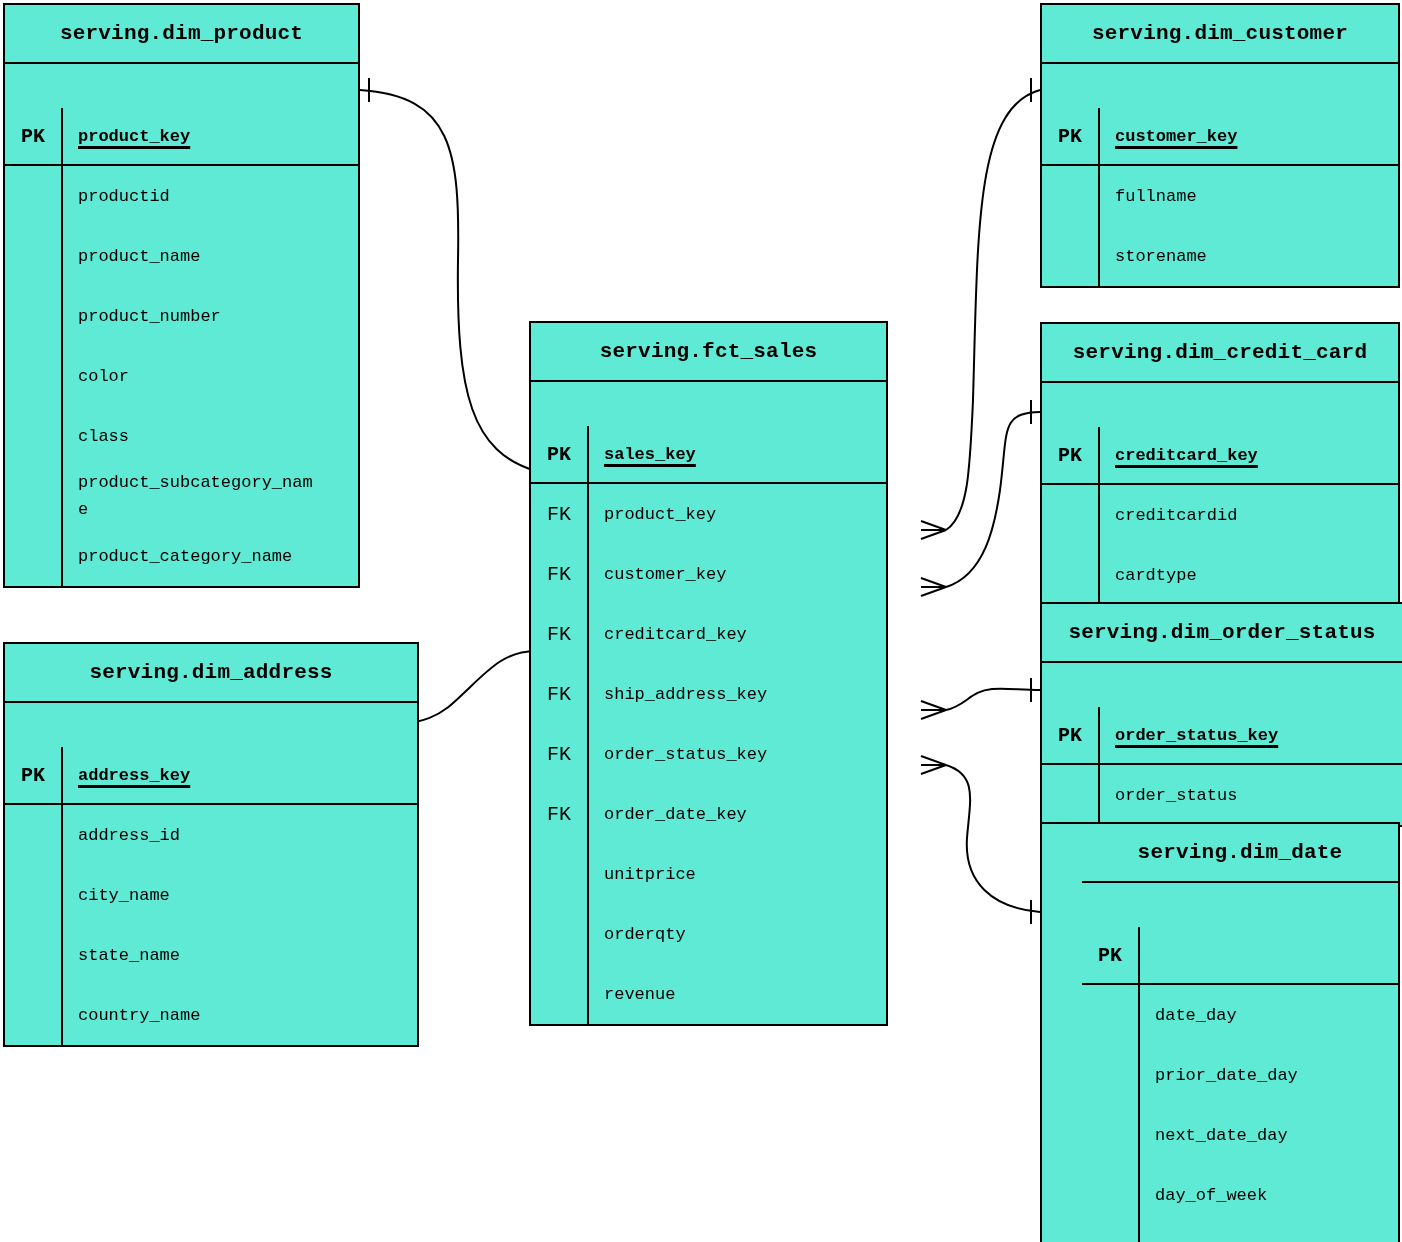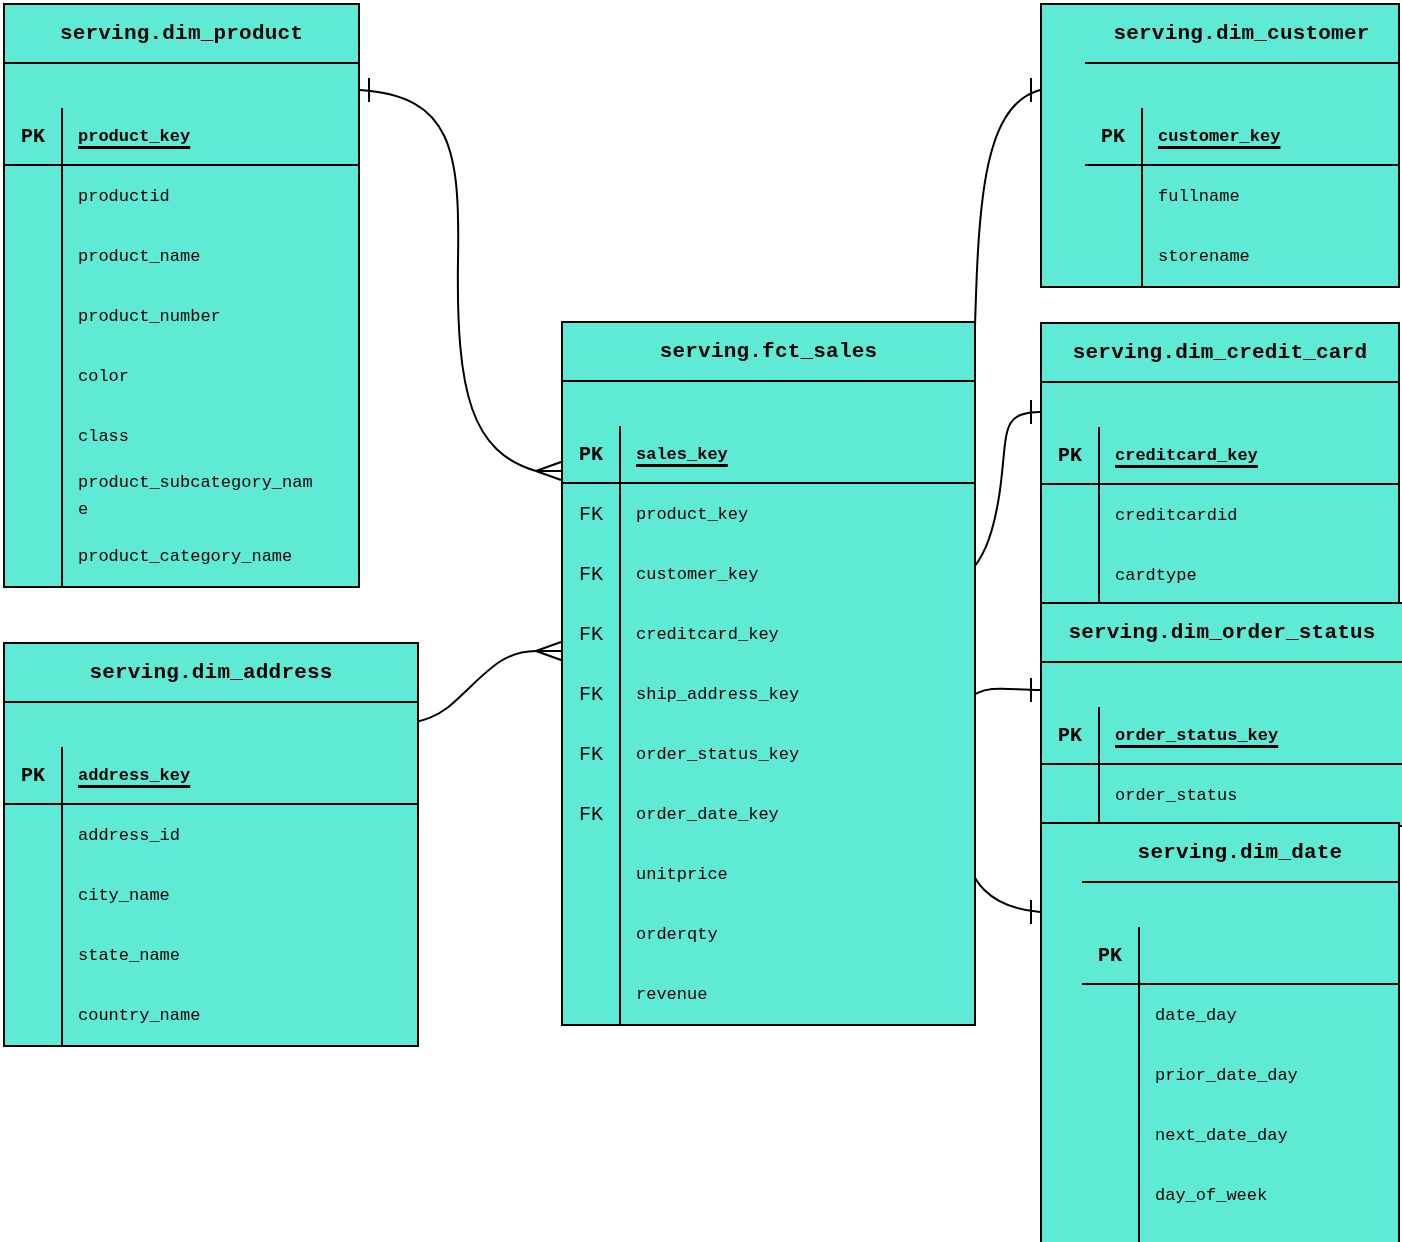--- a/index.html
+++ b/index.html
@@ -59,22 +59,22 @@
     word-break: break-word;
   }
   .pkrow .ncell { font-weight: 700; }
   .pkrow .ncell span {
     text-decoration: underline;
     text-decoration-thickness: 2.5px;
     text-underline-offset: 5px;
   }
   
   #t-dim_product      { left: 3px;    top: 3px;   width: 357px; }
-  #t-dim_customer     { left: 1040px; top: 3px;   width: 360px; padding-left: 43px; }
-  #t-fct_sales        { left: 561px;  top: 321px; width: 415px; }
+  #t-dim_customer     { left: 1040px; top: 3px;   width: 360px; }
+  #t-fct_sales        { left: 529px;  top: 321px; width: 359px; }
   #t-dim_credit_card  { left: 1040px; top: 322px; width: 360px; }
   #t-dim_order_status { left: 1040px; top: 602px; width: 364px; }
   #t-dim_date         { left: 1040px; top: 822px; width: 360px; padding-left: 40px; }
   #t-dim_address      { left: 3px;    top: 642px; width: 416px; }
 </style>
 </head>
 <body>
 
 <div class="canvas">
   <svg class="rel-layer" id="rel-layer" width="1402" height="1242" viewBox="0 0 1402 1242">

